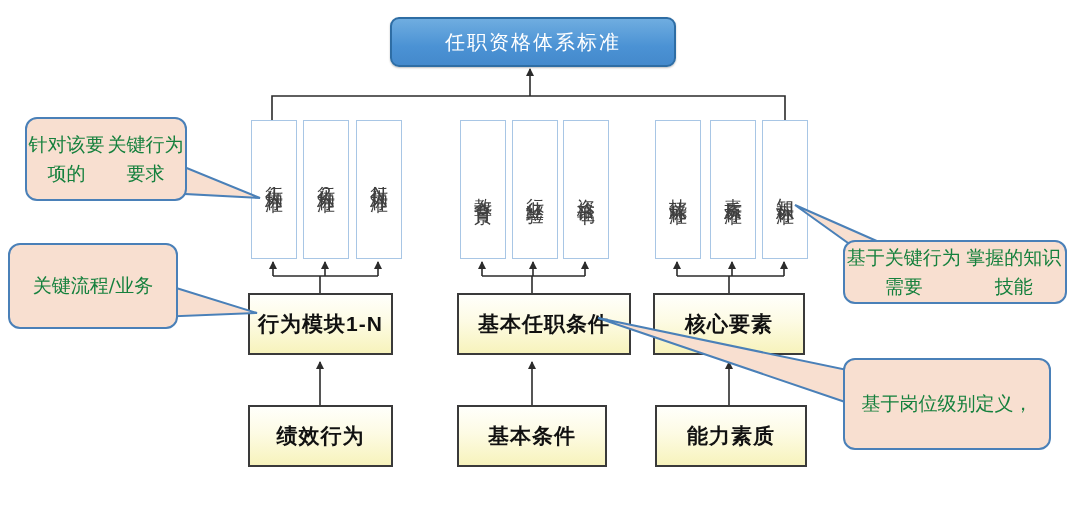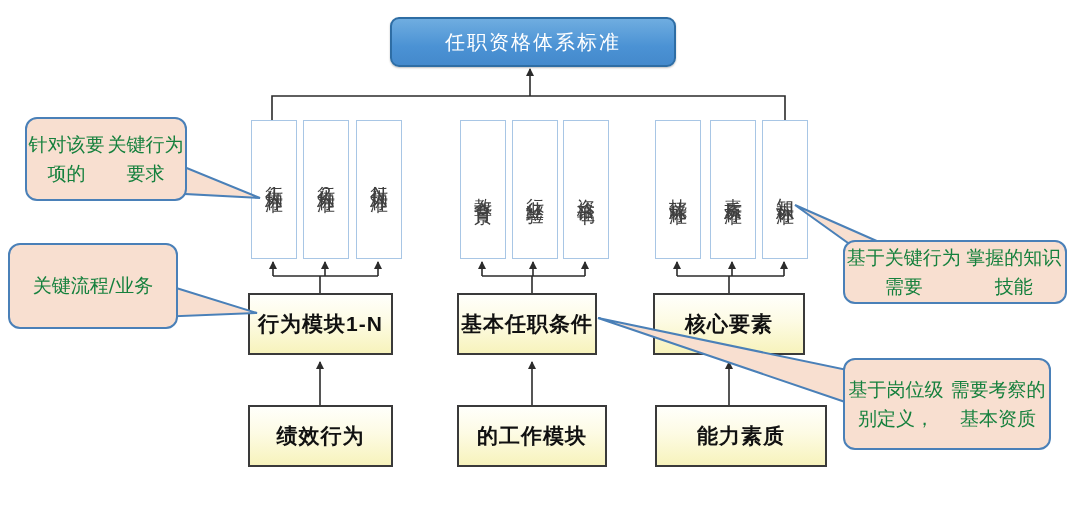--- a/index.html
+++ b/index.html
@@ -92,26 +92,26 @@
 
   <div class="vbox" style="left:460px;">教育背景</div>
   <div class="vbox" style="left:512px;">行业经验</div>
   <div class="vbox" style="left:563px;">资格证书</div>
 
   <div class="vbox" style="left:655px;">技能标准</div>
   <div class="vbox" style="left:710px;">素质标准</div>
   <div class="vbox" style="left:762px;">知识标准</div>
 
   <div class="ybox row-mid" style="left:248px;width:145px;">行为模块1-N</div>
-  <div class="ybox row-mid" style="left:457px;width:140px;">基本任职条件</div>
+  <div class="ybox row-mid" style="left:457px;width:174px;">基本任职条件</div>
   <div class="ybox row-bot" style="left:248px;width:145px;">绩效行为</div>
 
   <div class="ybox row-mid" style="left:653px;width:152px;">核心要素</div>
-  <div class="ybox row-bot" style="left:457px;width:150px;">的工作模块</div>
-  <div class="ybox row-bot" style="left:655px;width:172px;">能力素质</div>
+  <div class="ybox row-bot" style="left:457px;width:150px;">基本条件</div>
+  <div class="ybox row-bot" style="left:655px;width:152px;">能力素质</div>
 
   <svg class="layer" id="tail-layer" viewBox="0 0 1080 507">
     <polygon points="172,162 148,192 260,198" fill="#F8DFD0" stroke="#4A80B8" stroke-width="2"></polygon>
     <polygon points="160,283 132,318 257,313" fill="#F8DFD0" stroke="#4A80B8" stroke-width="2"></polygon>
     <polygon points="862,253 904,253 795,205" fill="#F8DFD0" stroke="#4A80B8" stroke-width="2"></polygon>
     <polygon points="857,372 857,406 598,318" fill="#F8DFD0" stroke="#4A80B8" stroke-width="2"></polygon>
   </svg>
 
   <div class="callout" style="left:25px;top:117px;width:162px;height:84px;">
     <div>针对该要项的</div>
@@ -122,16 +122,15 @@
     <div>关键流程/业务</div>
   </div>
 
   <div class="callout" style="left:843px;top:240px;width:224px;height:64px;">
     <div>基于关键行为需要</div>
     <div>掌握的知识技能</div>
   </div>
 
   <div class="callout" style="left:843px;top:358px;width:208px;height:92px;">
     <div>基于岗位级别定义，</div>
-    <div>需要考察的基本资质</div>
   </div>
 
 </div>
 
 </body></html>

